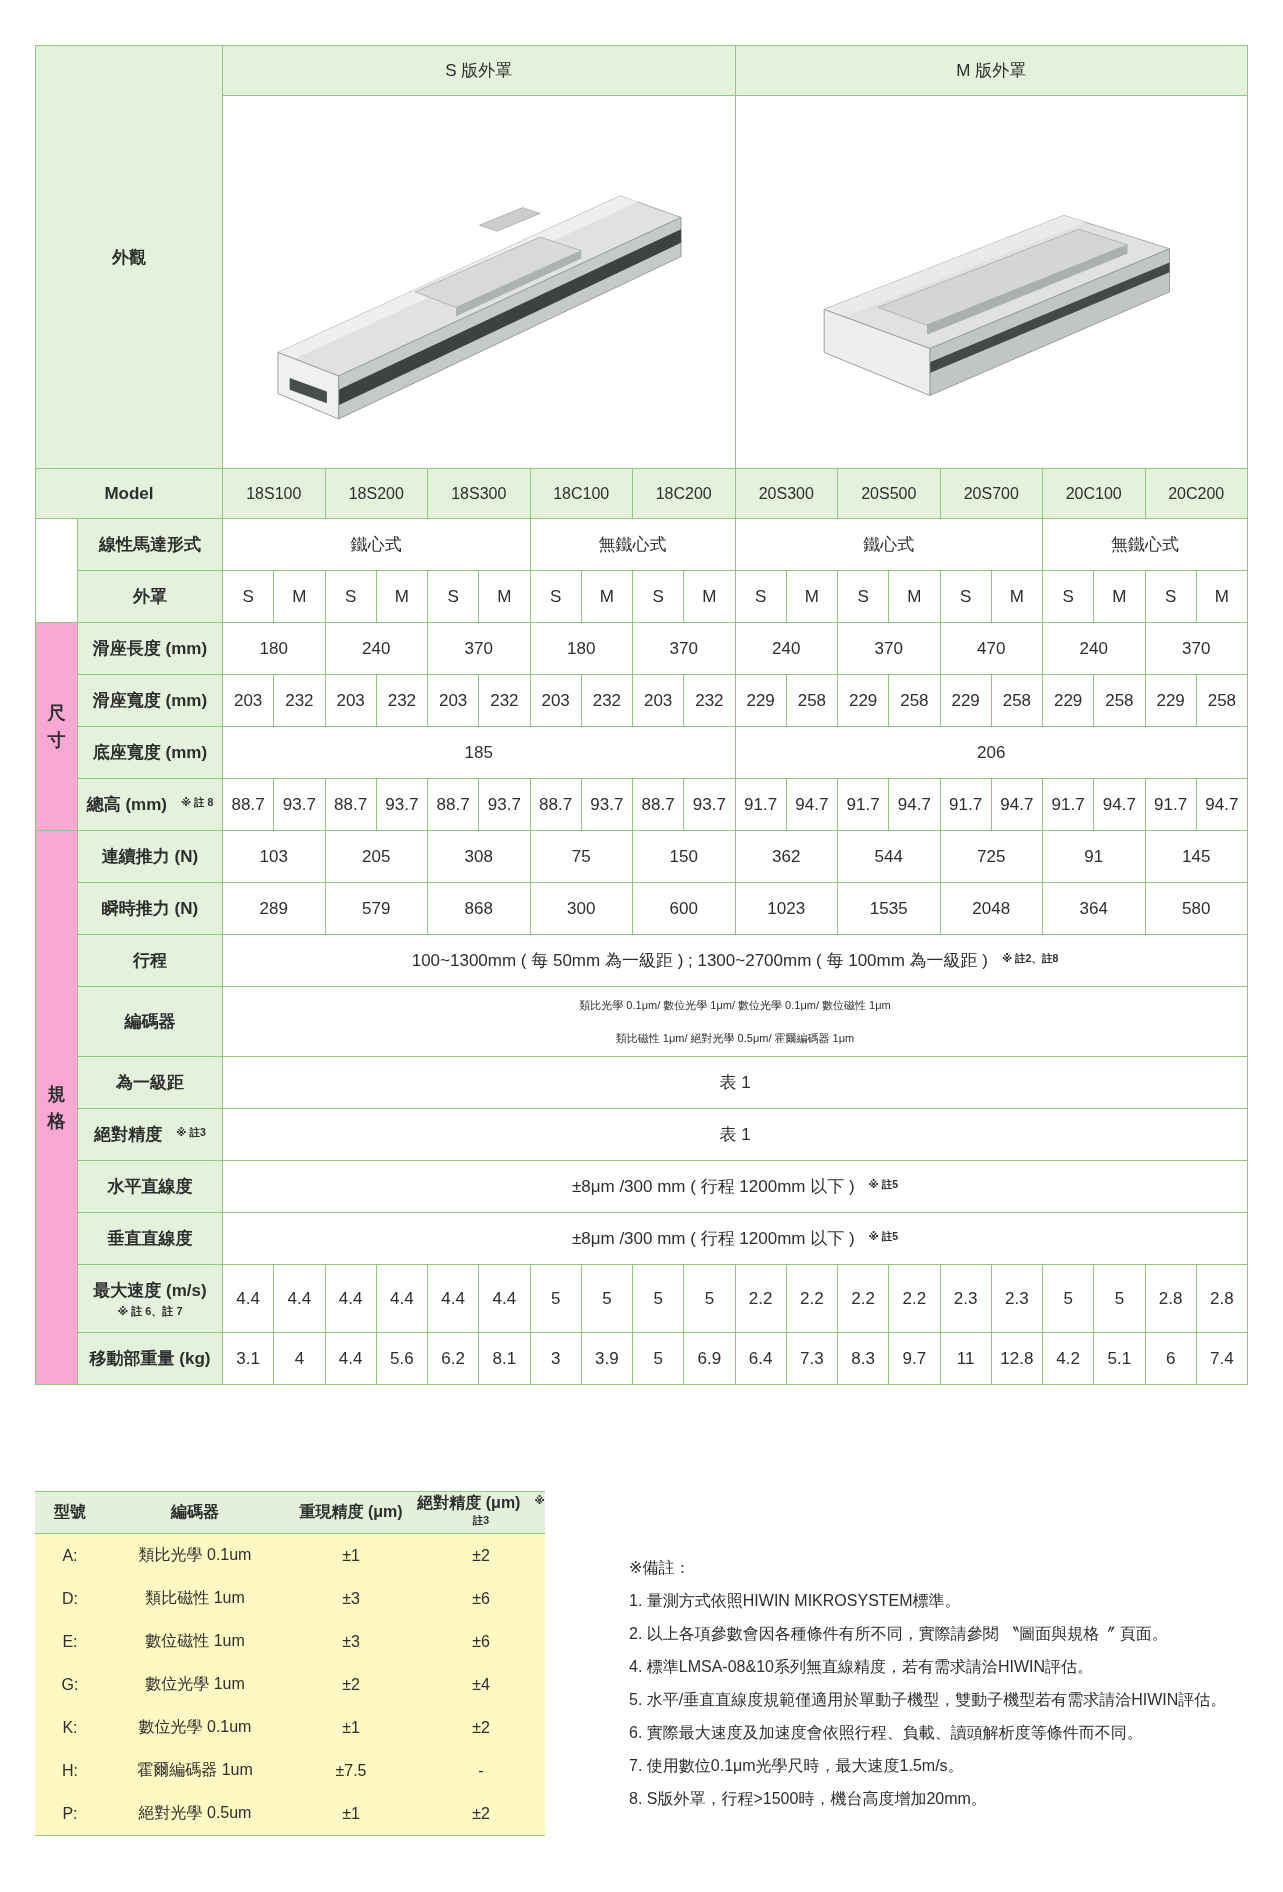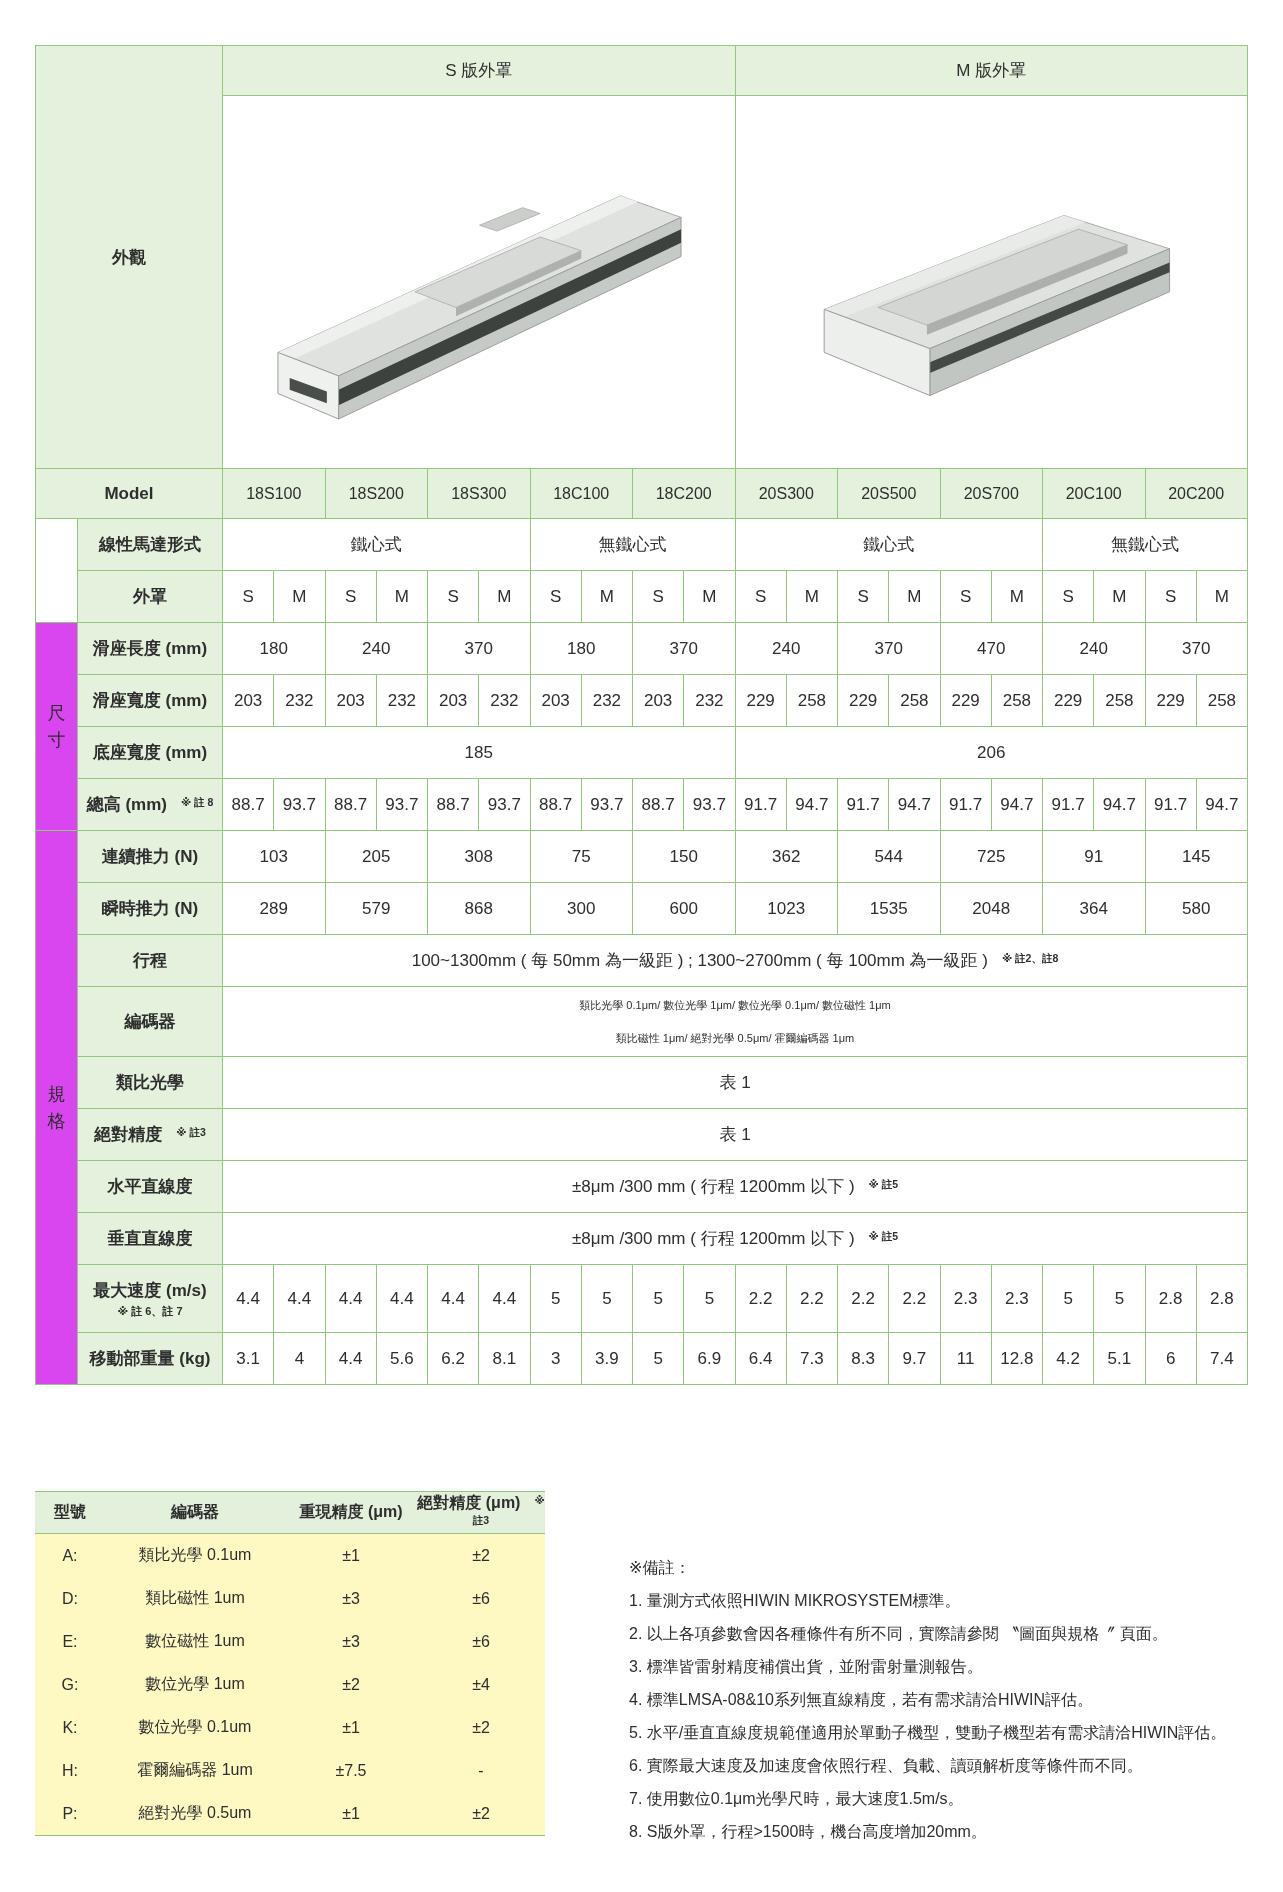--- a/index.html
+++ b/index.html
@@ -12,21 +12,21 @@
 
   
   table.spec{border-collapse:collapse;table-layout:fixed;width:1213px;}
   .spec td,.spec th{
     border:1px solid #90c87d;
     text-align:center;vertical-align:middle;
     padding:0;font-weight:400;overflow:hidden;
   }
   .spec .lab{background:#e4f1dc;font-weight:600;font-size:17px;}
   .spec .hdr{background:#e4f1dc;font-weight:400;font-size:17px;}
-  .spec .grp{background:#d946ef;font-weight:400;font-size:18px;}
+  .spec .grp{background:#f9a8d4;font-weight:700;font-size:18px;}
   .grp .vtext{display:inline-block;width:1.1em;line-height:1.5;word-break:break-all;}
   .spec .val{background:#ffffff;font-size:17px;}
   .spec .cjk{font-weight:500;}
   .spec .model-cell{background:#e4f1dc;font-size:16px;font-weight:400;}
   .spec .spacer{background:#ffffff;}
   .spec .img-cell{background:#ffffff;}
   .sup{font-size:10.5px;font-weight:600;position:relative;top:-4px;margin-left:14px;}
   .h50{height:50px}.h52{height:52px}.h372{height:372px}.h70{height:70px}.h68{height:68px}
   .enc-lines{line-height:33px;font-weight:500;font-size:11px;}
   .speed-note{display:block;font-size:11px;font-weight:600;margin-top:2px;}
@@ -273,21 +273,21 @@
       <td class="lab">編碼器</td>
       <td class="val" colspan="20">
         <div class="enc-lines">
           <div>類比光學 0.1μm/ 數位光學 1μm/ 數位光學 0.1μm/ 數位磁性 1μm</div>
           <div>類比磁性 1μm/ 絕對光學 0.5μm/ 霍爾編碼器 1μm</div>
         </div>
       </td>
     </tr>
 
     <tr class="h52">
-      <td class="lab">類比光學</td>
+      <td class="lab">為一級距</td>
       <td class="val cjk" colspan="20">表 1</td>
     </tr>
 
     <tr class="h52">
       <td class="lab"><span>絕對精度</span><span class="sup">※ 註3</span></td>
       <td class="val cjk" colspan="20">表 1</td>
     </tr>
 
     <tr class="h52">
       <td class="lab">水平直線度</td>
@@ -412,21 +412,20 @@
           <td>±1</td>
           <td>±2</td>
         </tr>
       </tbody>
     </table>
 
     <div class="notes">
       <div class="notes-title">※備註：</div>
       <div class="note-item">1. 量測方式依照HIWIN MIKROSYSTEM標準。</div>
       <div class="note-item">2. 以上各項參數會因各種條件有所不同，實際請參閱 〝圖面與規格〞 頁面。</div>
-      <div class="note-item">3. 標準皆雷射精度補償出貨，並附雷射量測報告。</div>
       <div class="note-item">4. 標準LMSA-08&amp;10系列無直線精度，若有需求請洽HIWIN評估。</div>
       <div class="note-item">5. 水平/垂直直線度規範僅適用於單動子機型，雙動子機型若有需求請洽HIWIN評估。</div>
       <div class="note-item">6. 實際最大速度及加速度會依照行程、負載、讀頭解析度等條件而不同。</div>
       <div class="note-item">7. 使用數位0.1μm光學尺時，最大速度1.5m/s。</div>
       <div class="note-item">8. S版外罩，行程&gt;1500時，機台高度增加20mm。</div>
     </div>
 
   </div>
 </div>
 

